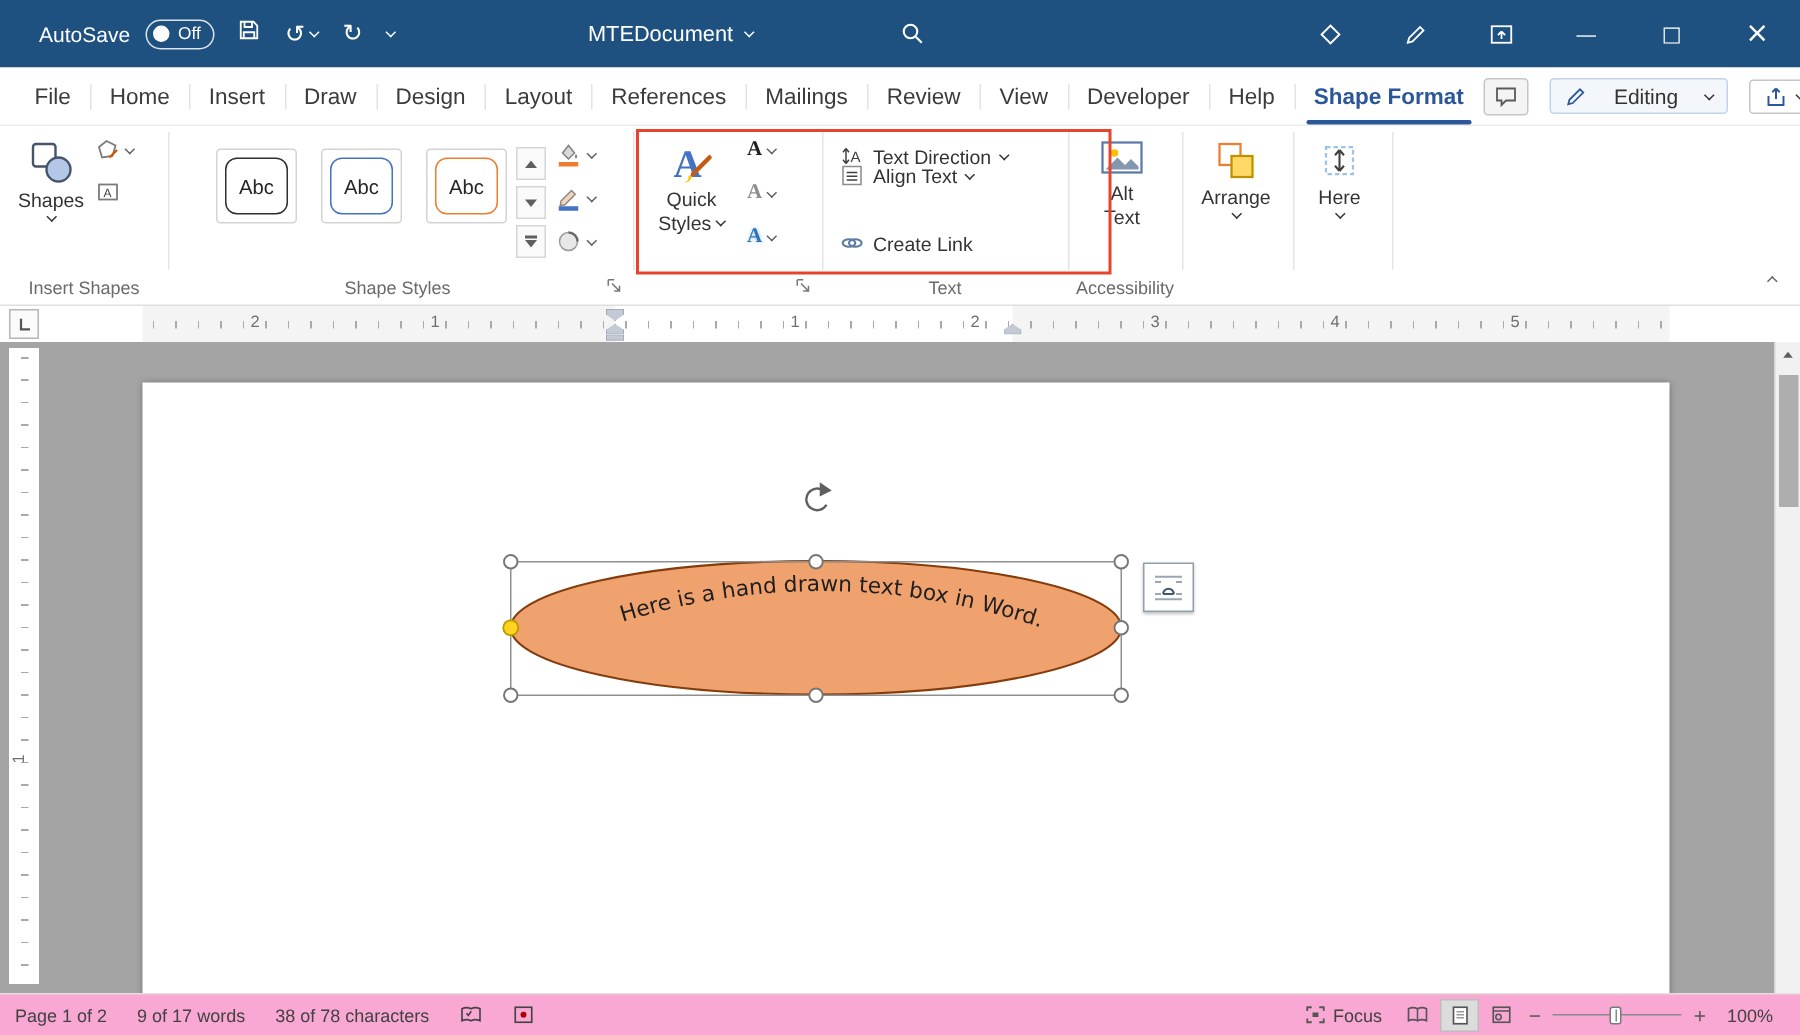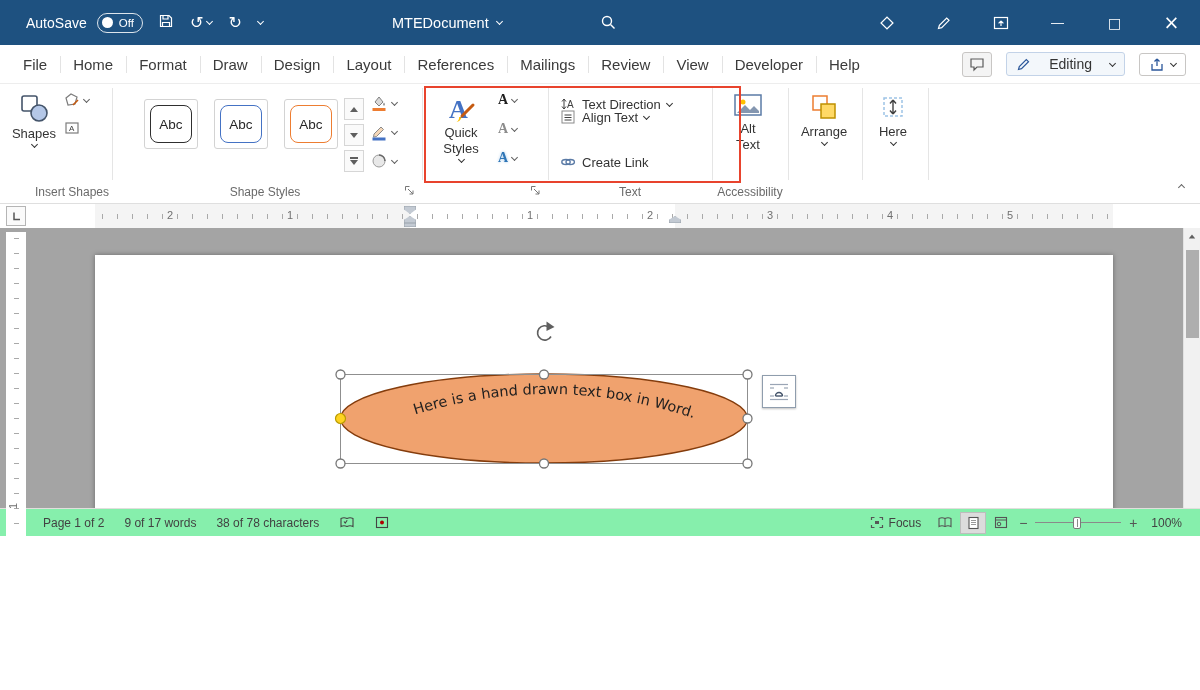--- a/index.html
+++ b/index.html
@@ -1,18 +1,18 @@
 <!DOCTYPE html>
 <html><head>
 <meta charset="utf-8">
 <style>
   * {margin:0;padding:0;box-sizing:border-box;}
   html,body {width:1200px;height:690px;}
   body {font-family:"Liberation Sans",sans-serif;overflow:hidden;background:#fff;}
-  .stage {position:relative;width:1200px;height:536px;overflow:hidden;background:#fff;}
+  .stage {position:relative;width:1200px;height:690px;overflow:hidden;background:#fff;}
   .chev {display:inline-block;width:5px;height:5px;border-right:1.4px solid currentColor;border-bottom:1.4px solid currentColor;transform:rotate(45deg);margin-top:-2px;}
   .chev-up {transform:rotate(-135deg);margin-top:3px;}
 
   
   .titlebar {position:absolute;top:0;left:0;right:0;height:45px;background:#1e5180;color:#fff;}
   .tb-left {position:absolute;left:26px;top:0;height:45px;display:flex;align-items:center;gap:10px;font-size:14px;}
   .toggle {display:flex;align-items:center;gap:6px;border:1px solid rgba(255,255,255,.85);border-radius:10px;height:20px;padding:0 8px 0 4px;font-size:11.5px;cursor:default;}
   .knob {width:11px;height:11px;border-radius:50%;background:#fff;}
   .qat {position:absolute;left:158px;top:0;height:45px;display:flex;align-items:center;gap:16px;}
   .tb-title {position:absolute;left:392px;top:0;height:45px;display:flex;align-items:center;gap:8px;font-size:14.5px;}
@@ -70,21 +70,21 @@
   
   .docarea {position:absolute;top:228px;left:0;right:0;bottom:28px;background:#a4a4a4;overflow:hidden;}
   .page {position:absolute;left:95px;top:27px;width:1018px;height:560px;background:#fff;box-shadow:0 0 5px rgba(0,0,0,.35);}
   .scrollbar {position:absolute;right:0;top:0;bottom:0;width:17px;background:#f1f1f1;border-left:1px solid #e2e2e2;}
   .sb-up {height:17px;display:flex;align-items:center;justify-content:center;}
   .sb-thumb {position:absolute;left:2px;top:22px;width:13px;height:88px;background:#aeaeae;}
   .layoutbtn {position:absolute;left:762px;top:375px;width:34px;height:33px;background:#fff;border:1px solid #8f9dad;display:flex;align-items:center;justify-content:center;z-index:7;box-shadow:0 1px 2px rgba(0,0,0,.25);}
   .overlay {position:absolute;left:0;top:0;width:1200px;height:690px;z-index:6;pointer-events:none;}
 
   
-  .statusbar {position:absolute;left:0;right:0;bottom:0;height:28px;background:#86efac;border-top:1px solid #e1dfdd;display:flex;align-items:center;font-size:12px;color:#424242;padding-left:33px;}
+  .statusbar {position:absolute;left:0;right:0;bottom:0;height:28px;background:#f9a8d4;border-top:1px solid #e1dfdd;display:flex;align-items:center;font-size:12px;color:#424242;}
   .sitem {display:flex;align-items:center;gap:5px;padding:0 10px;height:100%;}
   .sb-right {margin-left:auto;display:flex;align-items:center;height:100%;padding-right:8px;}
   .vbtn {width:26px;height:22px;display:flex;align-items:center;justify-content:center;border:1px solid transparent;margin:0 1px;}
   .vbtn.active {background:#dcdcdc;border-color:#bdbdbd;}
   .zsign {width:16px;text-align:center;font-size:14px;color:#555;}
   .ztrack {position:relative;width:86px;height:14px;margin:0 4px;}
   .ztrack::before {content:"";position:absolute;left:0;right:0;top:6.5px;height:1px;background:#8a8a8a;}
   .ztrack::after {content:"";position:absolute;left:42px;top:3px;width:1px;height:8px;background:#8a8a8a;}
   .zhandle {position:absolute;left:38px;top:1px;width:8px;height:12px;background:#fdfdfd;border:1px solid #7a7a7a;border-radius:2px;}
 </style>
@@ -153,30 +153,31 @@
         </div>
       <div class="tb-slot">
           <span class="glyph" style="font-size:19px;">×</span>
         </div>
     </div>
   </div>
 
   <div class="tabsrow">
     <div class="tab">File</div>
     <div class="tab">Home</div>
-    <div class="tab">Format</div>
+    <div class="tab">Insert</div>
     <div class="tab">Draw</div>
     <div class="tab">Design</div>
     <div class="tab">Layout</div>
     <div class="tab">References</div>
     <div class="tab">Mailings</div>
     <div class="tab">Review</div>
     <div class="tab">View</div>
     <div class="tab">Developer</div>
     <div class="tab">Help</div>
+    <div class="tab active">Shape Format</div>
     <div class="tabs-right">
       <span class="pillbtn gray">
         <svg width="16" height="15">
             <path d="M2 2 h12 v8 h-6 l-3 3 v-3 h-3 z" fill="none" stroke="#5a5a5a" stroke-width="1.2"></path>
           </svg>
       </span>
       <span class="pillbtn blue">
         <svg width="15" height="15">
             <path d="M2.5 12.5 l.8-3 7-7 2.2 2.2 -7 7 z" fill="none" stroke="#2b579a" stroke-width="1.2"></path>
           </svg>
@@ -210,21 +211,21 @@
           <line x1="9" y1="13" x2="14" y2="8" stroke="#c55a11" stroke-width="1.6"></line>
         </svg>
       <span class="chev"></span>
     </div>
     <div class="smbtn" style="left:64px;top:36px;">
       <svg width="16" height="16">
           <rect x="2" y="3" width="12" height="10" fill="none" stroke="#7c7c7c" stroke-width="1.2"></rect>
           <text x="5" y="11" font-size="8" fill="#404040" font-family="Liberation Sans, sans-serif">A</text>
         </svg>
     </div>
-    <div class="grp-label" style="left:16px;width:112px;">Insert Shapes</div>
+    <div class="grp-label" style="left:0;width:112px;">Insert Shapes</div>
     <div class="gdiv" style="left:112px;"></div>
 
     <div class="preview" style="left:144px;">
       <span class="pv-inner" style="border:1.5px solid #2f2f2f;">Abc</span>
     </div>
     <div class="preview" style="left:214px;">
       <span class="pv-inner" style="border:1.5px solid #4472c4;">Abc</span>
     </div>
     <div class="preview" style="left:284px;">
       <span class="pv-inner" style="border:1.5px solid #ed7d31;">Abc</span>
@@ -268,21 +269,21 @@
       </svg>
     <div class="gdiv" style="left:422px;"></div>
 
     <div class="bigbtn" style="left:432px;top:4px;width:58px;">
       <svg width="30" height="30">
           <text x="3" y="25" font-size="26" font-weight="bold" fill="#4472c4" font-family="Liberation Serif, serif">A</text>
           <path d="M16 23 L27 12" stroke="#c55a11" stroke-width="3" stroke-linecap="round"></path>
           <path d="M15.5 24.5 q-1.5 4 -5 4.5 q3 -2 2.5 -5 z" fill="#ffc000"></path>
         </svg>
       <span style="line-height:13px;">Quick</span>
-      <span style="display:flex;align-items:center;gap:4px;line-height:13px;flex-direction:column;">
+      <span style="display:flex;align-items:center;gap:4px;line-height:13px;">
         <span>Styles</span>
         <span class="chev"></span>
       </span>
     </div>
     <div class="smbtn" style="left:498px;top:10px;">
       <span><span class="a-glyph" style="color:#1f1f1f;">A</span><span class="a-bar" style="background:#1f1f1f;"></span></span>
       <span class="chev"></span>
     </div>
     <div class="smbtn" style="left:498px;top:39px;">
       <span><span class="a-glyph" style="color:#8c8c8c;">A</span><span class="a-bar" style="background:#c9c9c9;"></span></span>

